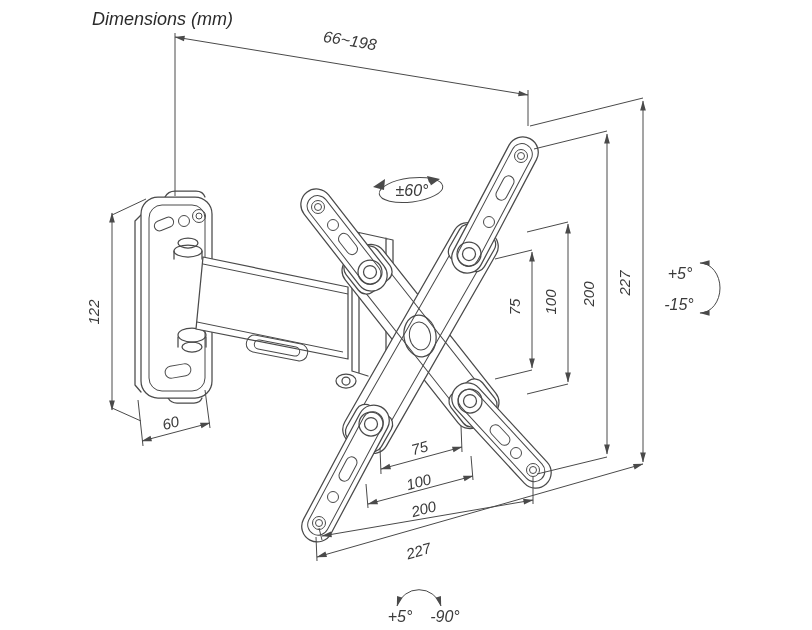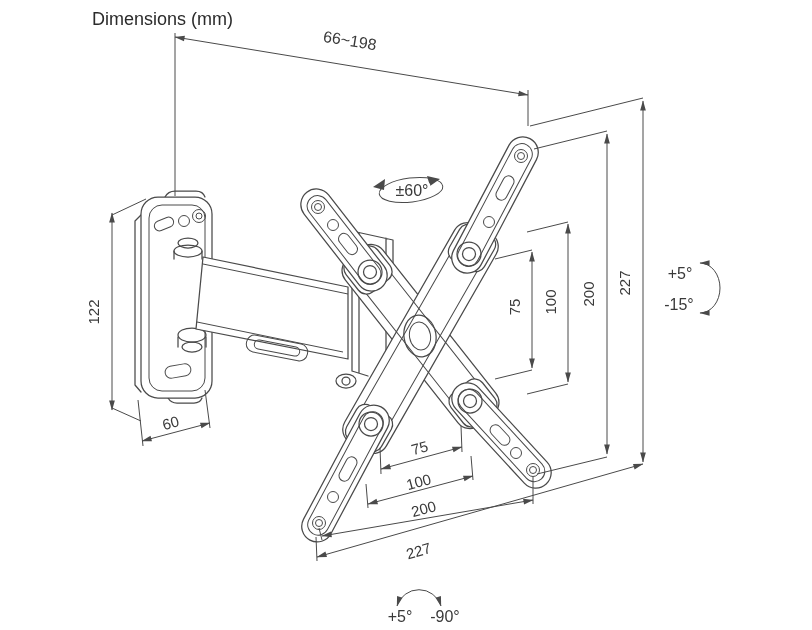--- a/index.html
+++ b/index.html
@@ -1,17 +1,17 @@
 <!DOCTYPE html>
 <html><head>
 <meta charset="utf-8">
 <style>
   html,body{margin:0;padding:0;background:#fff;}
   .page{position:relative;width:812px;height:630px;background:#fff;overflow:hidden;
-        font-family:"Liberation Sans",sans-serif;}
+        font-family:"Liberation Sans",sans-serif;font-style:italic;}
   svg{display:block}
   .part{fill:#fff;stroke:#4a4a4a;stroke-width:1.25;stroke-linejoin:round;}
   .ln{fill:none;stroke:#4a4a4a;stroke-width:1.25;stroke-linejoin:round;stroke-linecap:round;}
   .thin{fill:none;stroke:#4a4a4a;stroke-width:1;}
   .dim{fill:none;stroke:#4a4a4a;stroke-width:1;}
   .dtxt{font-family:"Liberation Sans",sans-serif;font-size:15px;fill:#3a3a3a;text-anchor:middle;}
   .dtxt2{font-family:"Liberation Sans",sans-serif;font-size:16px;fill:#3a3a3a;text-anchor:middle;}
   .ko{paint-order:stroke;stroke:#fff;stroke-width:6;}
   .title{font-family:"Liberation Sans",sans-serif;font-size:18px;fill:#2b2b2b;}
 </style>

